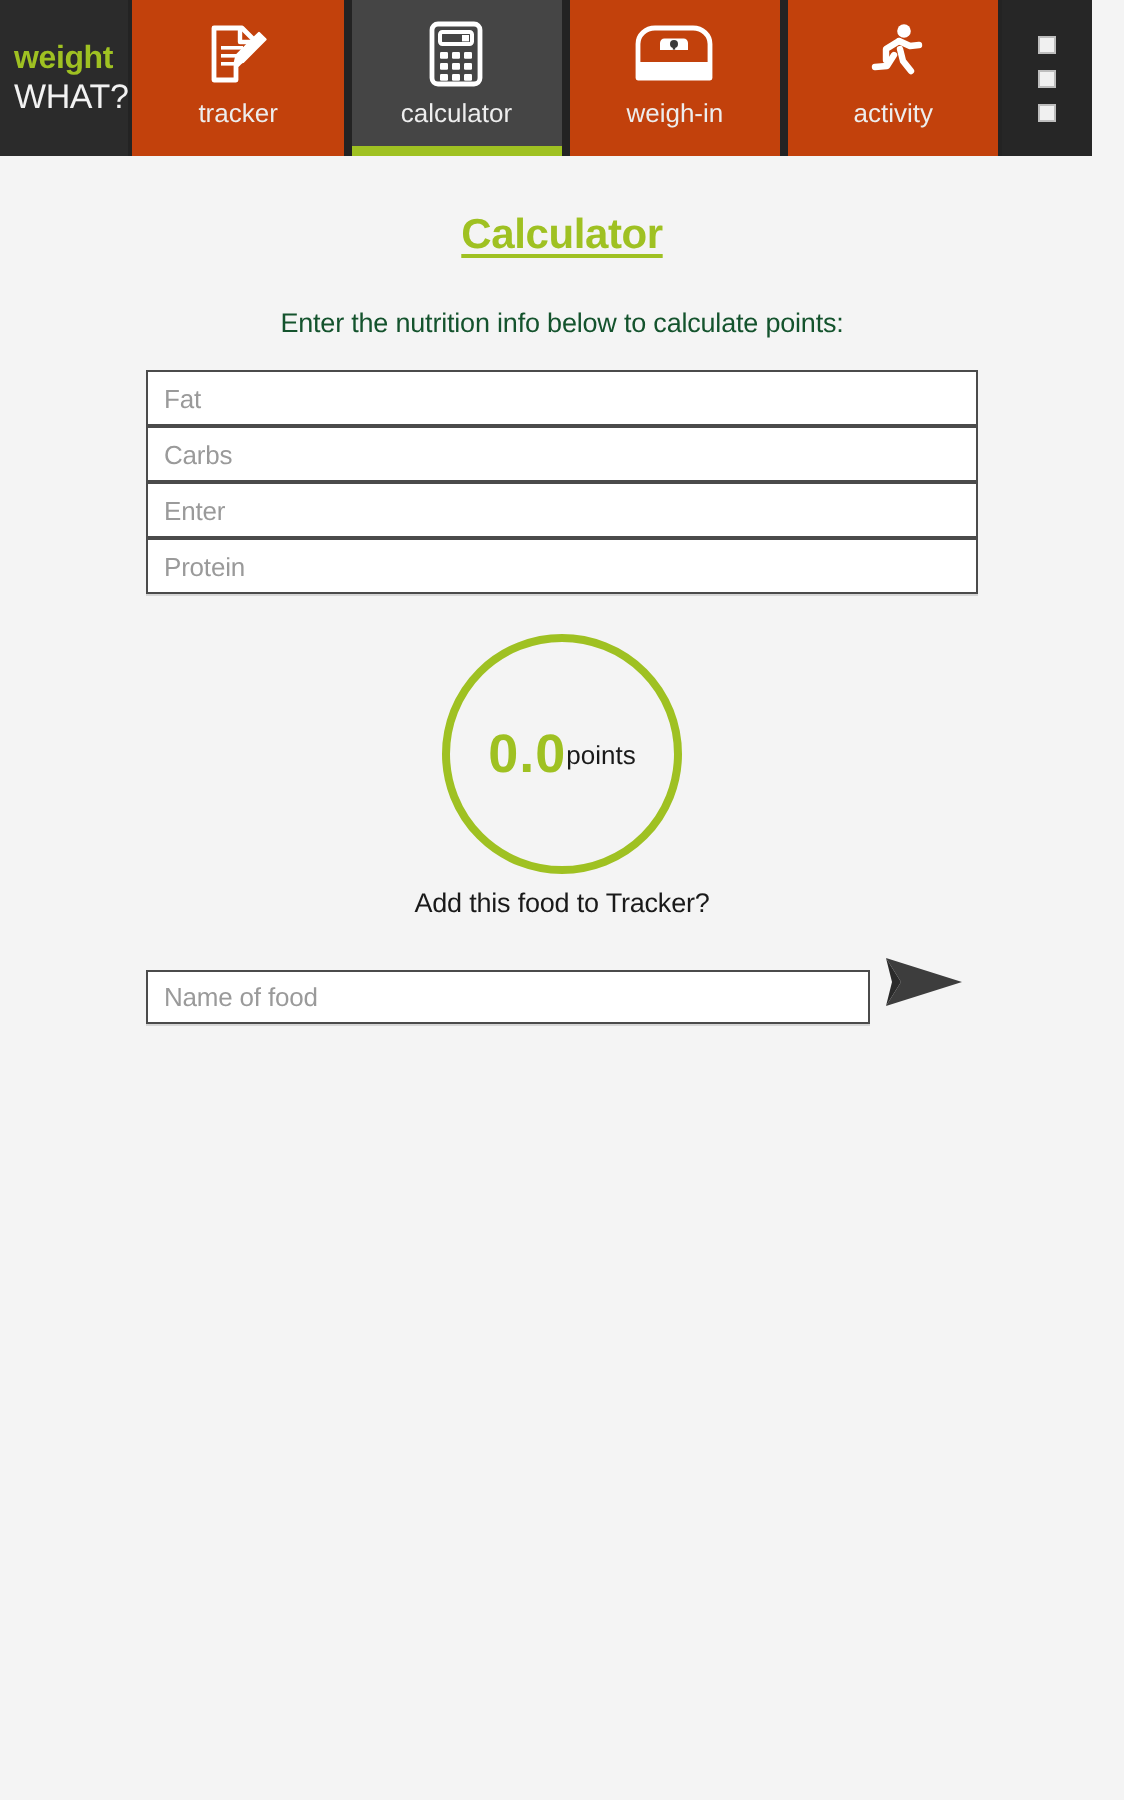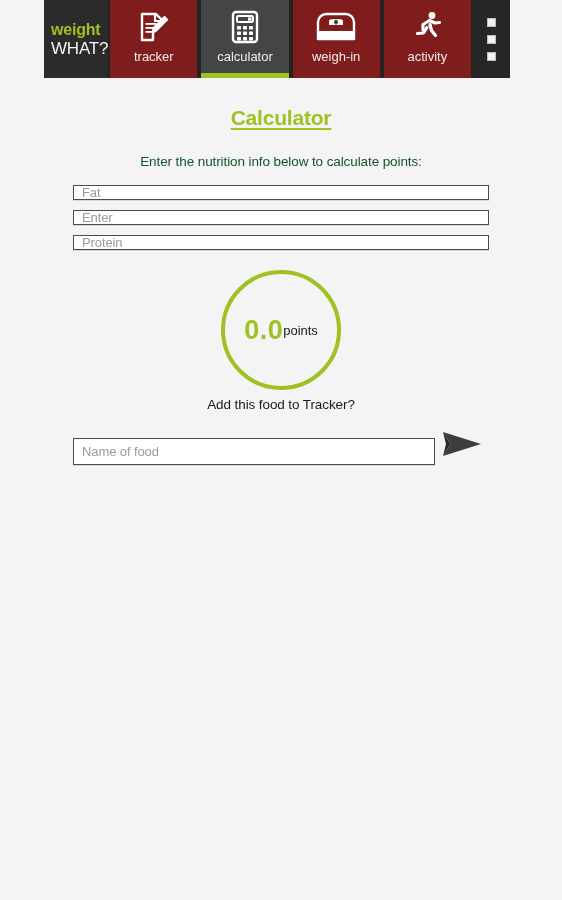--- a/index.html
+++ b/index.html
@@ -14,22 +14,21 @@
     background: #f4f4f4;
     font-family: "Liberation Sans", sans-serif;
     -webkit-font-smoothing: antialiased;
   }
 
   
   #topbar {
     display: flex;
     height: 78px;
     background: #2b2b2b;
-    width: 466px;
-    margin-left: 44px;
+    width: 546px;
   }
 
   #brand {
     width: 66px;
     height: 78px;
     background: #2b2b2b;
     display: flex;
     flex-direction: column;
     justify-content: center;
     padding-left: 7px;
@@ -45,21 +44,21 @@
     color: #f2f2f2;
     font-size: 17px;
     font-weight: normal;
     line-height: 20px;
     letter-spacing: -0.2px;
   }
 
   .tab {
     width: 112px;
     height: 78px;
-    background: #7f1d1d;
+    background: #c2410c;
     border-left: 2px solid #232323;
     border-right: 2px solid #232323;
     display: flex;
     flex-direction: column;
     align-items: center;
     justify-content: flex-start;
     position: relative;
     padding-top: 7px;
   }
   .tab.active { background: #454545; }
@@ -125,28 +124,27 @@
     margin-top: 24px;
     letter-spacing: -0.1px;
   }
 
   #fields {
     width: 416px;
     margin: 16px auto 0 auto;
   }
   .field {
     width: 416px;
-    height: 15px;
+    height: 28px;
     background: #ffffff;
     border: 1px solid #4b4b4b;
     box-shadow: 0 1px 0 rgba(0,0,0,0.12);
     display: flex;
     align-items: center;
     padding-left: 8px;
-    margin-bottom: 10px;
   }
   .field .ph {
     color: #9a9a9a;
     font-size: 13px;
     letter-spacing: -0.1px;
   }
 
   
   #circle-wrap {
     display: flex;
@@ -299,20 +297,23 @@
 
   <div id="page-title">Calculator</div>
 
   <div id="subtitle">Enter the nutrition info below to calculate points:</div>
 
   <div id="fields">
     <div class="field">
       <span class="ph">Fat</span>
     </div>
     <div class="field">
+      <span class="ph">Carbs</span>
+    </div>
+    <div class="field">
       <span class="ph">Enter</span>
     </div>
     <div class="field">
       <span class="ph">Protein</span>
     </div>
   </div>
 
   <div id="circle-wrap">
     <div id="circle">
       <div id="points-value">0.0</div>

